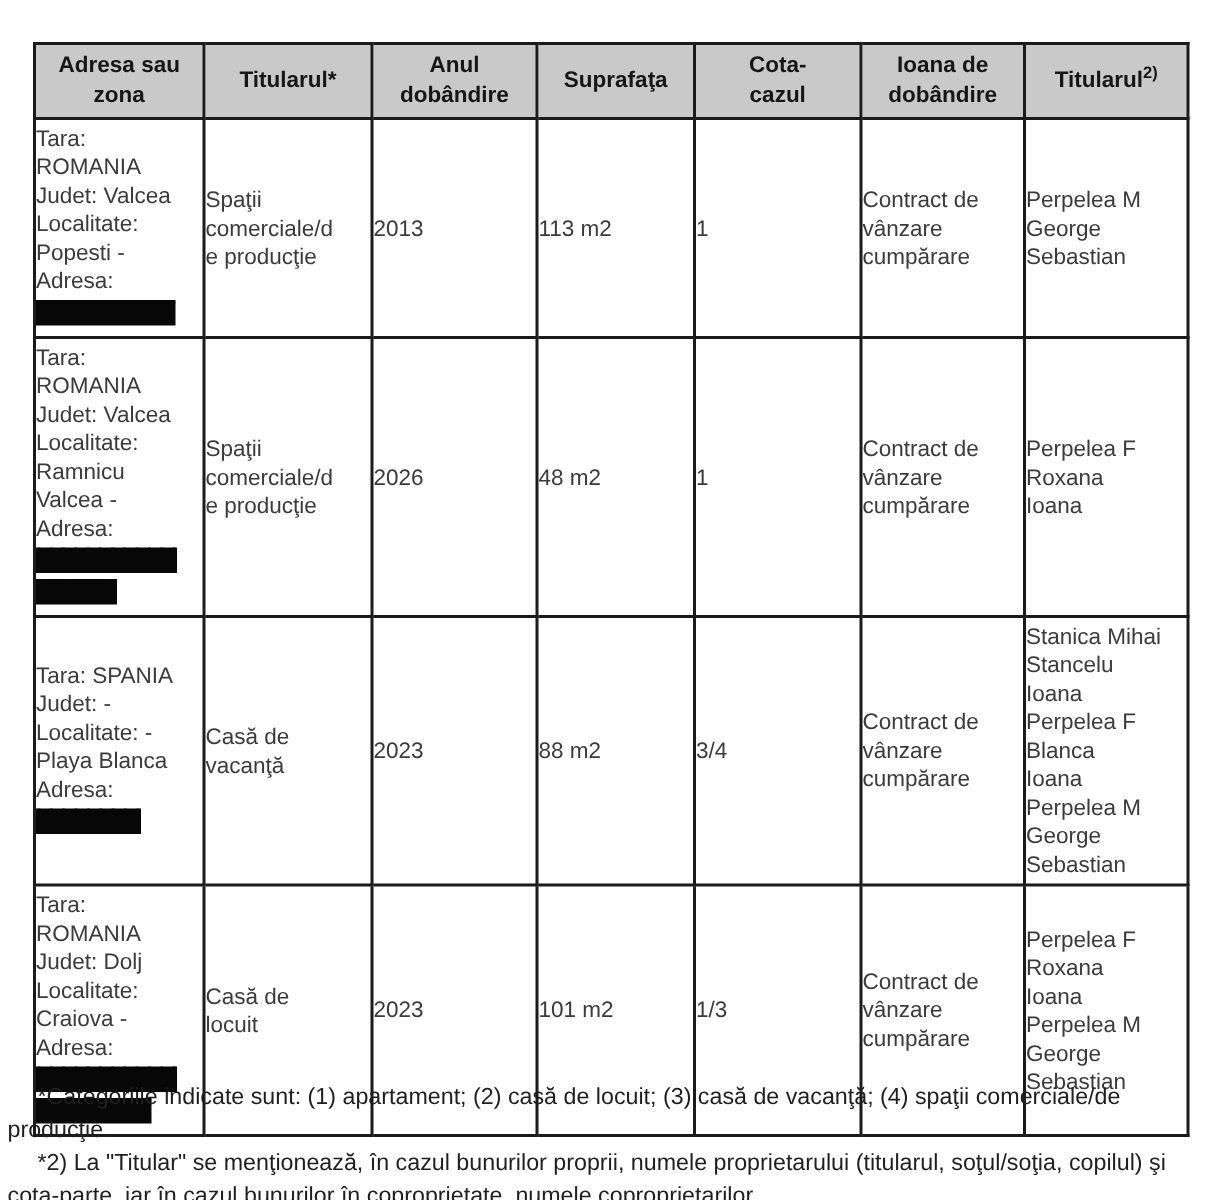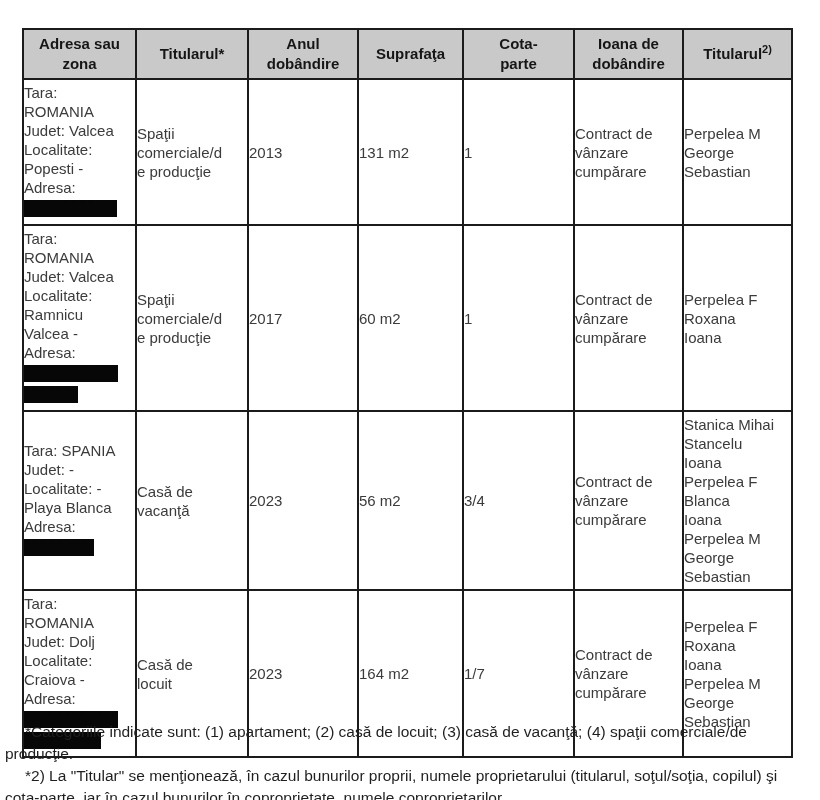--- a/index.html
+++ b/index.html
@@ -88,78 +88,78 @@
     </colgroup>
     <thead>
       <tr>
           <th>Adresa sau
 zona</th>
           <th>Titularul*</th>
           <th>Anul
 dobândire</th>
           <th>Suprafaţa</th>
           <th>Cota-
-parte</th>
+cazul</th>
           <th>Ioana de
 dobândire</th>
           <th>Titularul<sup>2)</sup></th>
         </tr>
     </thead>
     <tbody>
         <tr>
           <td>Tara:
 ROMANIA
 Judet: Valcea
 Localitate:
 Popesti -
 Adresa:<div class="redact" style="width: 93px;"></div></td>
           <td>Spaţii
 comerciale/d
 e producţie</td>
           <td>2013</td>
-          <td>131 m2</td>
+          <td>113 m2</td>
           <td>1</td>
           <td>Contract de
 vânzare
 cumpărare</td>
           <td>Perpelea M
 George
 Sebastian</td>
         </tr>
         <tr>
           <td>Tara:
 ROMANIA
 Judet: Valcea
 Localitate:
 Ramnicu
 Valcea -
 Adresa:<div class="redact" style="width: 94px;"></div><div class="redact" style="width: 54px;"></div></td>
           <td>Spaţii
 comerciale/d
 e producţie</td>
-          <td>2017</td>
-          <td>60 m2</td>
+          <td>2026</td>
+          <td>48 m2</td>
           <td>1</td>
           <td>Contract de
 vânzare
 cumpărare</td>
           <td>Perpelea F
 Roxana
 Ioana</td>
         </tr>
         <tr>
           <td>Tara: SPANIA
 Judet: -
 Localitate: -
 Playa Blanca
 Adresa:<div class="redact" style="width: 70px;"></div></td>
           <td>Casă de
 vacanţă</td>
           <td>2023</td>
-          <td>56 m2</td>
+          <td>88 m2</td>
           <td>3/4</td>
           <td>Contract de
 vânzare
 cumpărare</td>
           <td>Stanica Mihai
 Stancelu
 Ioana
 Perpelea F
 Blanca
 Ioana
@@ -170,22 +170,22 @@
         <tr>
           <td>Tara:
 ROMANIA
 Judet: Dolj
 Localitate:
 Craiova -
 Adresa:<div class="redact" style="width: 94px;"></div><div class="redact" style="width: 77px;"></div></td>
           <td>Casă de
 locuit</td>
           <td>2023</td>
-          <td>164 m2</td>
-          <td>1/7</td>
+          <td>101 m2</td>
+          <td>1/3</td>
           <td>Contract de
 vânzare
 cumpărare</td>
           <td>Perpelea F
 Roxana
 Ioana
 Perpelea M
 George
 Sebastian</td>
         </tr>

